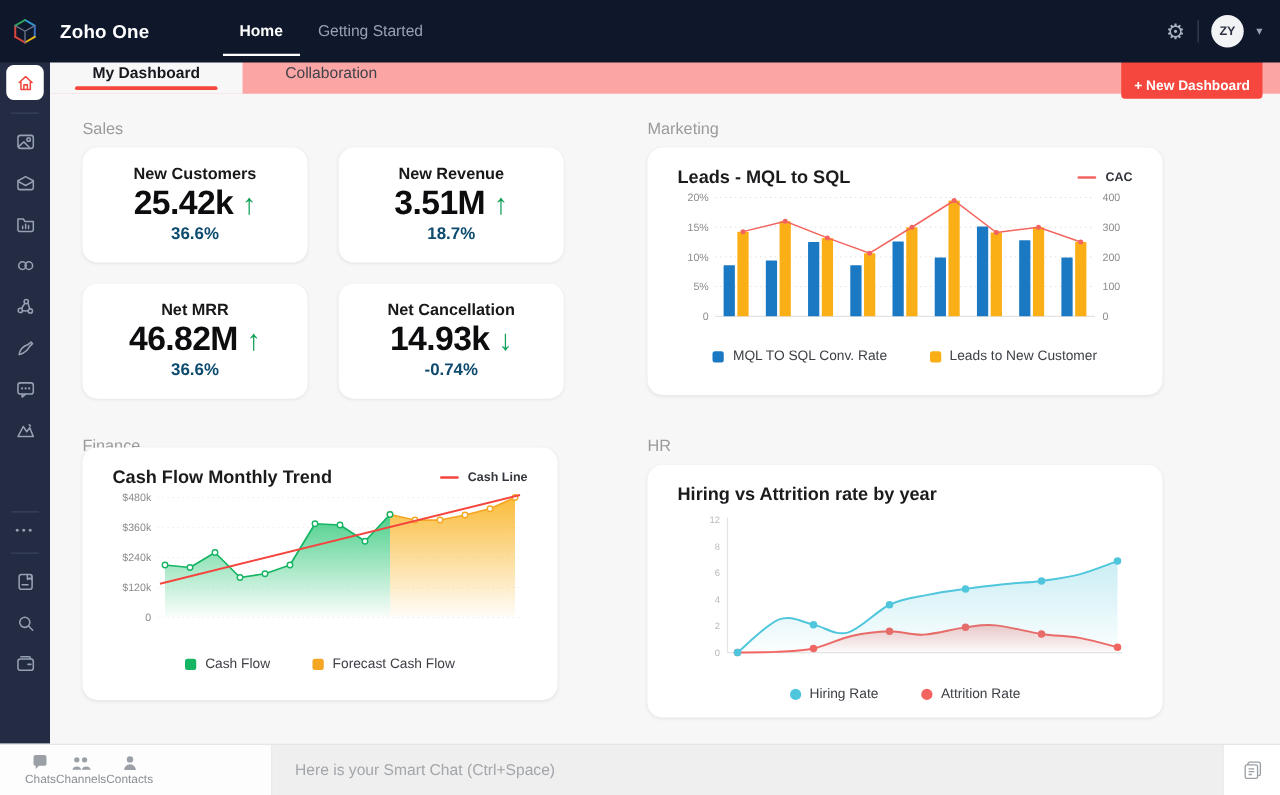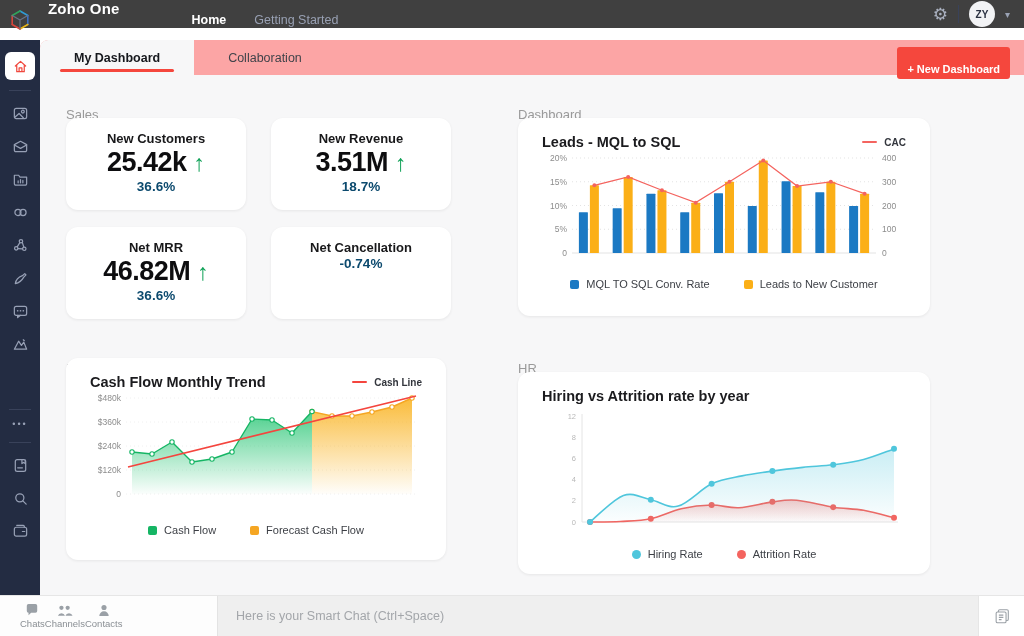--- a/index.html
+++ b/index.html
@@ -1,20 +1,20 @@
 <!DOCTYPE html>
 <html><head>
 <meta charset="utf-8">
 <style>
   * { margin:0; padding:0; box-sizing:border-box; }
   html,body { width:1024px; height:636px; overflow:hidden; font-family:"Liberation Sans",sans-serif; background:#fff; }
   .app { position:relative; width:1024px; height:636px; }
 
   
-  .topbar { position:absolute; top:0; left:0; width:1024px; height:28px; background:#404040; display:flex; z-index:5; }
+  .topbar { position:absolute; top:0; left:0; width:1024px; height:50px; background:#0f172a; display:flex; align-items:center; z-index:5; }
   .logo-box { width:40px; height:40px; display:flex; align-items:center; justify-content:center; }
   .brand { color:#fff; font-size:15px; font-weight:700; margin-left:8px; letter-spacing:.2px; }
   .top-nav { display:flex; height:40px; margin-left:58px; }
   .nav-item { display:flex; align-items:center; padding:0 14px; font-size:12.5px; color:#98a0b3; cursor:pointer; }
   .nav-item.active { color:#fff; font-weight:600; box-shadow:inset 0 -2px 0 #fff; }
   .topbar-right { margin-left:auto; display:flex; align-items:center; gap:10px; padding-right:14px; }
   .gear { color:#aab1c0; font-size:17px; line-height:1; cursor:pointer; }
   .top-divider { width:1px; height:18px; background:#39425a; }
   .avatar { width:26px; height:26px; border-radius:50%; background:#f2f3f5; color:#2b3242; font-size:10px; font-weight:700; display:flex; align-items:center; justify-content:center; cursor:pointer; }
   .caret { color:#9aa2b4; font-size:10px; cursor:pointer; }
@@ -30,21 +30,21 @@
 
   
   .content { position:absolute; top:40px; left:40px; width:984px; height:555px; background:#f7f7f8; border-top-left-radius:8px; overflow:hidden; }
   .tabbar { position:relative; height:35px; background:#fca5a5; border-top-left-radius:8px; display:flex; }
   .tab { height:35px; display:flex; align-items:center; justify-content:center; padding:0 34px; font-size:12.5px; color:#41434a; cursor:pointer; position:relative; }
   .tab.active { background:#f7f7f8; color:#16181d; font-weight:700; border-top-left-radius:8px; }
   .tab.active::after { content:""; position:absolute; left:20px; right:20px; bottom:3px; height:3px; border-radius:2px; background:#f5473d; }
   .new-dash-btn { position:absolute; right:14px; top:7px; height:21px; background:#f5473d; color:#fff; font-size:11px; font-weight:700; border:none; border-radius:3px; padding:16px 10px; cursor:pointer; }
 
   .main { position:relative; width:984px; height:520px; }
-  .section-label { position:absolute; font-size:13px; color:#9a9a9a;margin-top:12px; }
+  .section-label { position:absolute; font-size:13px; color:#9a9a9a; }
   .card { position:absolute; background:#fff; border-radius:12px; box-shadow:0 1px 3px rgba(0,0,0,.07); }
 
   
   .kpi { width:180px; height:92px; text-align:center; padding-top:13px; }
   .kpi-title { font-size:13px; font-weight:600; color:#18181a; }
   .kpi-value-row { display:flex; align-items:baseline; justify-content:center; gap:7px; margin-top:1px; }
   .kpi-value { font-size:27px; font-weight:800; color:#0d0d0f; letter-spacing:-.5px; }
   .kpi-arrow { font-size:23px; font-weight:700; color:#0fa157; }
   .kpi-change { font-size:13.5px; font-weight:700; color:#0c4a6e; margin-top:1px; }
 
@@ -215,24 +215,28 @@
       <div class="card kpi" style="left:26px; top:152px;">
         <div class="kpi-title">Net MRR</div>
         <div class="kpi-value-row">
             <span class="kpi-value">46.82M</span>
             <span class="kpi-arrow">↑</span>
           </div>
         <div class="kpi-change">36.6%</div>
       </div>
       <div class="card kpi" style="left:231px; top:152px;">
         <div class="kpi-title">Net Cancellation</div>
+        <div class="kpi-value-row">
+            <span class="kpi-value">14.93k</span>
+            <span class="kpi-arrow">↓</span>
+          </div>
         <div class="kpi-change">-0.74%</div>
       </div>
 
-      <div class="section-label" style="left:478px; top:20px;">Dashboard</div>
+      <div class="section-label" style="left:478px; top:20px;">Marketing</div>
       <div class="card chart-card" style="left:478px; top:43px; width:412px; height:198px;">
         <div class="chart-head">
           <div class="chart-title">Leads - MQL to SQL</div>
           <div class="line-legend">
               <span class="line-swatch"></span>
               <span>CAC</span>
             </div>
         </div>
         <svg id="marketing-svg" width="364" height="120" viewBox="0 0 364 120">
             <text x="25" y="106" text-anchor="end" font-size="8.5" fill="#8c8c8c">0</text>

